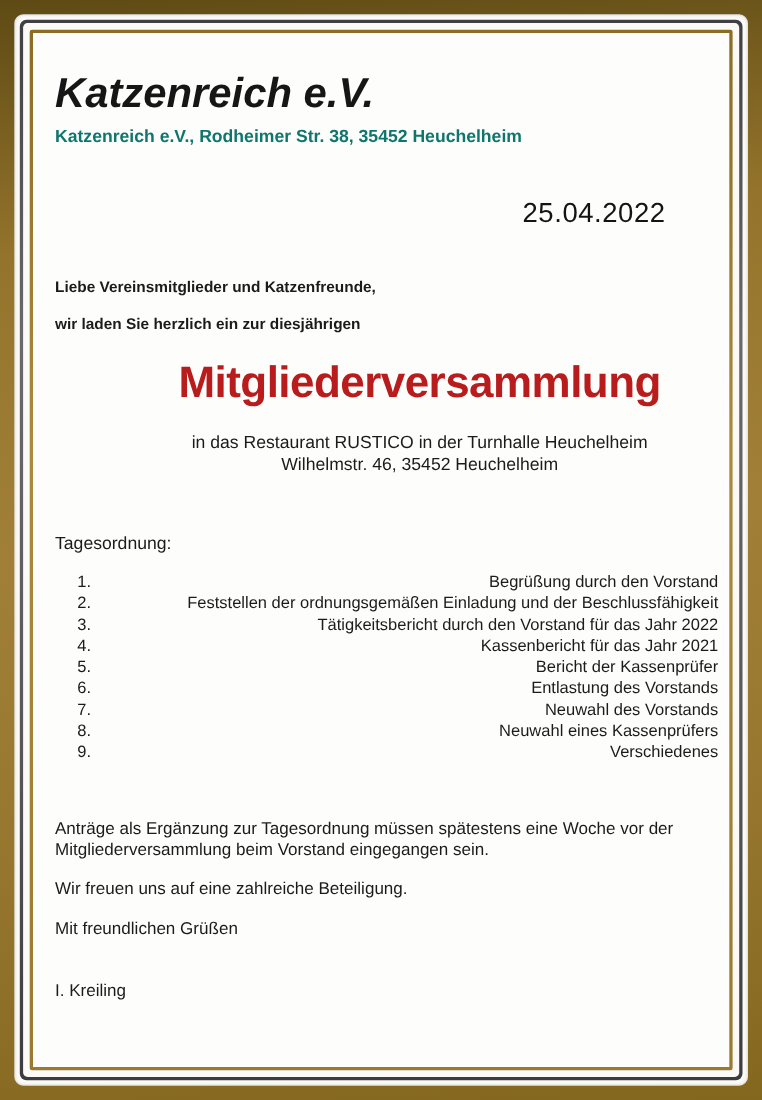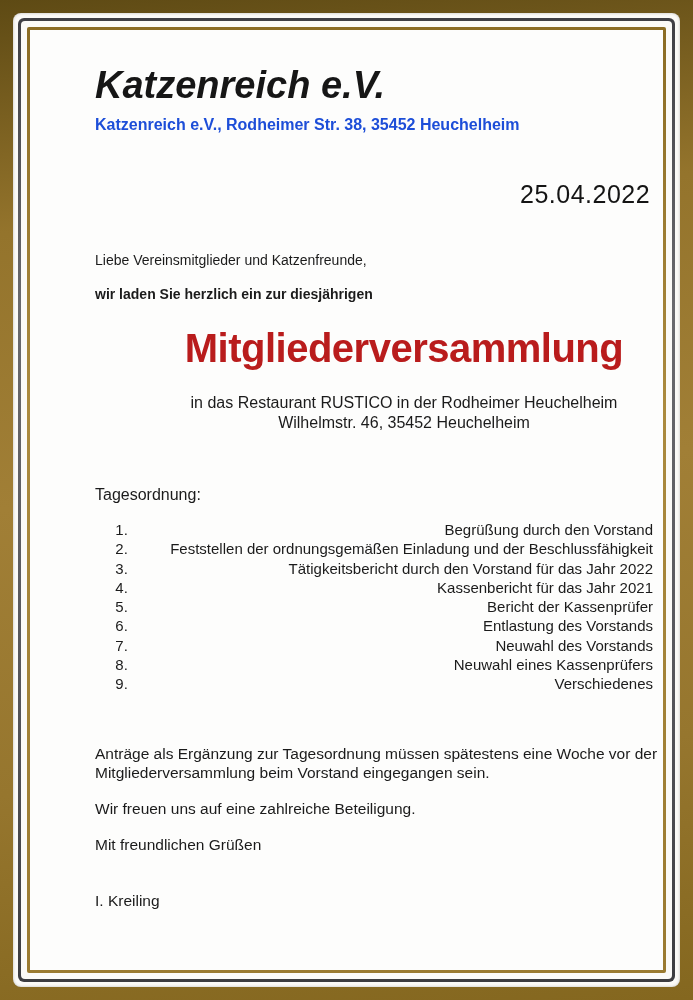--- a/index.html
+++ b/index.html
@@ -41,42 +41,42 @@
     border-radius: 2px;
   }
   .paper {
     width: 100%; height: 100%;
     background: #fdfdfc;
     position: relative;
     overflow: hidden;
   }
 
   
-  .abs { position: absolute; margin-left: 45px; }
+  .abs { position: absolute; }
 
   .org-name {
     left: 20px; top: 34px;
     font-size: 38px; font-weight: bold; font-style: italic;
     letter-spacing: 0px;
     color: #161616;
   }
   .org-address {
     left: 20px; top: 86px;
     font-size: 16px; font-weight: bold;
-    color: #1d4ed8;
+    color: #0f766e;
   }
   .letter-date {
     left: 445px; top: 150px;
     font-size: 25px;
     letter-spacing: .5px;
     color: #141414;
   }
   .salutation {
     left: 20px; top: 222px;
-    font-size: 14px; font-weight: normal;
+    font-size: 14px; font-weight: bold;
   }
   .intro-line {
     left: 20px; top: 256px;
     font-size: 14px; font-weight: bold;
   }
   .centered-block {
     left: 72px; right: 2px;
     text-align: center;
   }
   .main-title {
@@ -140,21 +140,21 @@
             <div class="abs org-name">Katzenreich e.V.</div>
             <div class="abs org-address">Katzenreich e.V., Rodheimer Str. 38, 35452 Heuchelheim</div>
             <div class="abs letter-date">25.04.2022</div>
 
             <div class="abs salutation">Liebe Vereinsmitglieder und Katzenfreunde,</div>
             <div class="abs intro-line">wir laden Sie herzlich ein zur diesjährigen</div>
 
             <div class="abs centered-block main-title">Mitgliederversammlung</div>
 
             <div class="abs centered-block venue-block">
-              <div>in das Restaurant RUSTICO in der Rodheimer Heuchelheim</div>
+              <div>in das Restaurant RUSTICO in der Turnhalle Heuchelheim</div>
               <div>Wilhelmstr. 46, 35452 Heuchelheim</div>
             </div>
 
             <div class="abs agenda-heading">Tagesordnung:</div>
 
             <div class="abs agenda-list">
               <ol>
                 <li>Begrüßung durch den Vorstand</li>
                 <li>Feststellen der ordnungsgemäßen Einladung und der Beschlussfähigkeit</li>
                 <li>Tätigkeitsbericht durch den Vorstand für das Jahr 2022</li>

